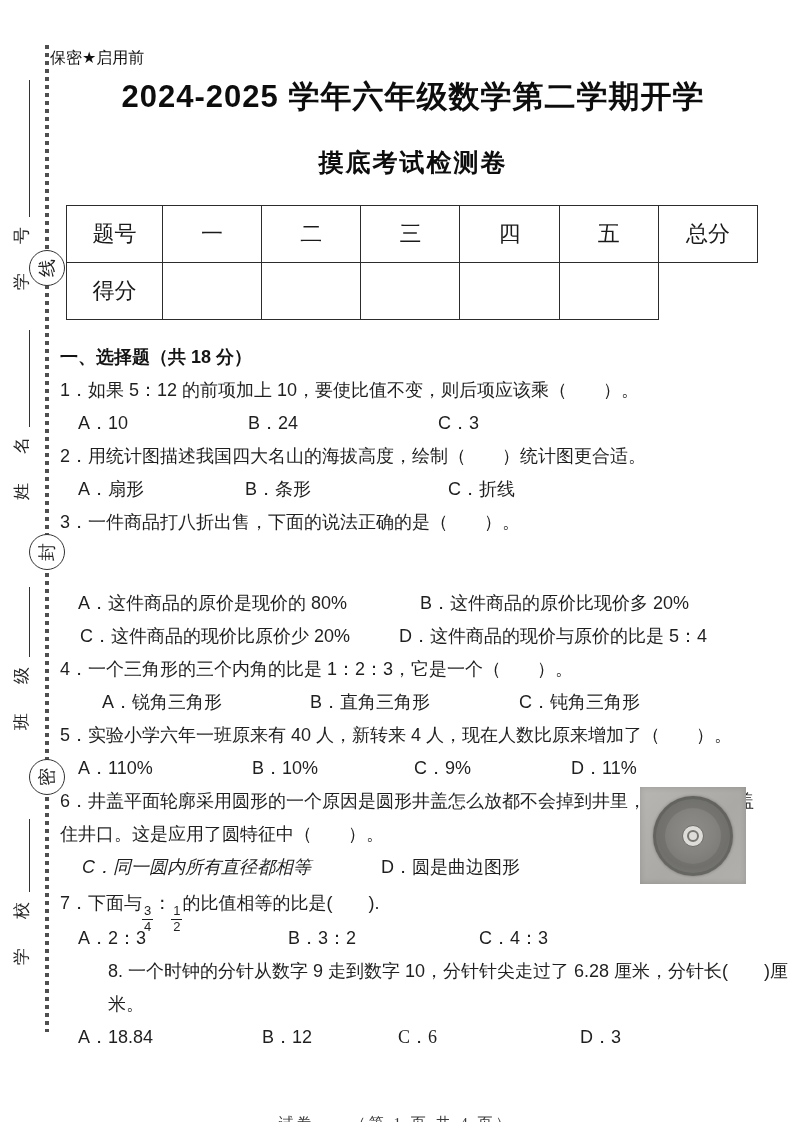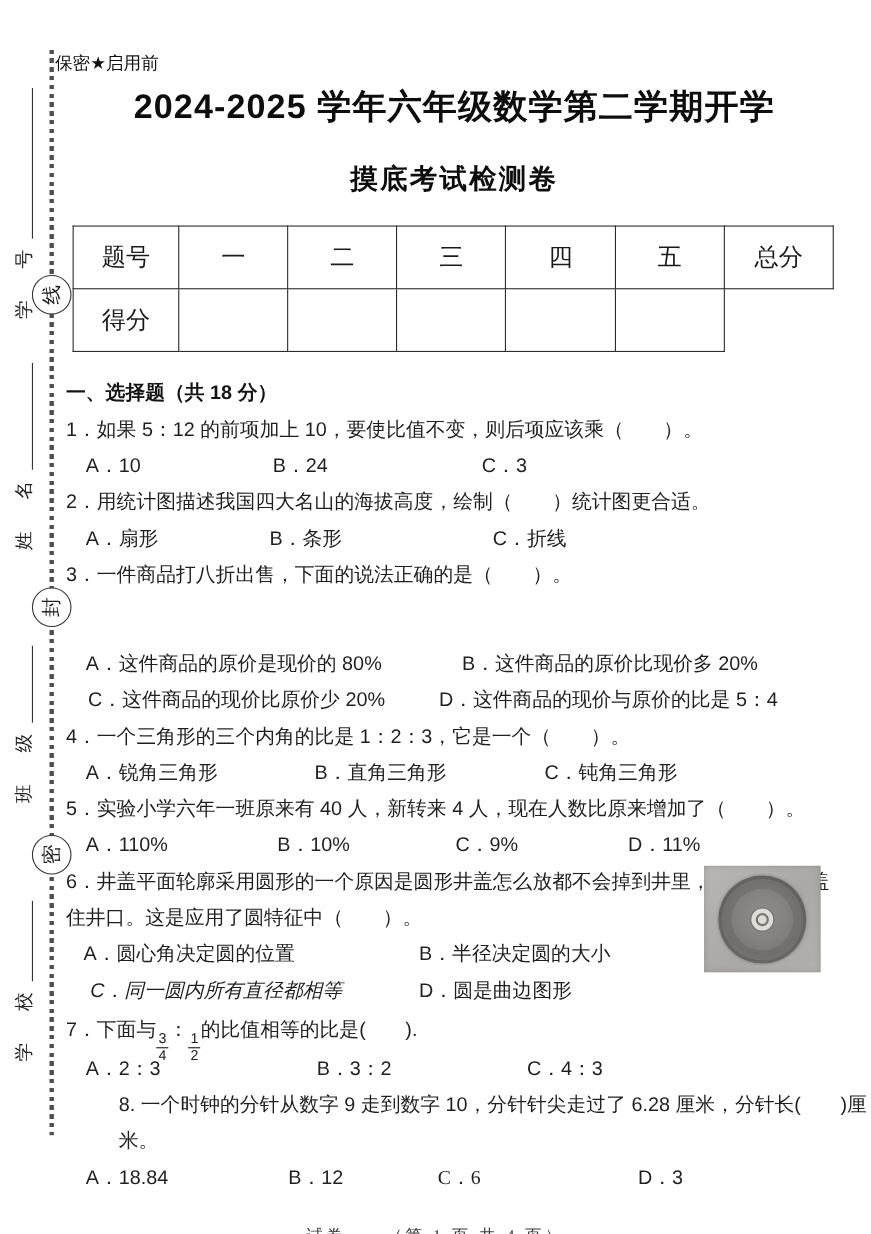--- a/index.html
+++ b/index.html
@@ -179,38 +179,34 @@
       <span style="width:342px;">A．这件商品的原价是现价的 80%</span>
       <span>B．这件商品的原价比现价多 20%</span>
     </div>
     <div class="line opt-row" style="padding-left:20px;">
       <span style="width:319px;">C．这件商品的现价比原价少 20%</span>
       <span>D．这件商品的现价与原价的比是 5：4</span>
     </div>
 
     <div class="line">4．一个三角形的三个内角的比是 1：2：3，它是一个（　　）。</div>
     <div class="line opt-row" style="padding-left:18px;">
-      <span style="width:208px;">A．锐角三角形</span>
+      <span style="width:208px;margin-left:24px;">A．锐角三角形</span>
       <span style="width:209px;">B．直角三角形</span>
       <span>C．钝角三角形</span>
     </div>
 
     <div class="line">5．实验小学六年一班原来有 40 人，新转来 4 人，现在人数比原来增加了（　　）。</div>
     <div class="line opt-row" style="padding-left:18px;">
       <span style="width:174px;">A．110%</span>
       <span style="width:162px;">B．10%</span>
       <span style="width:157px;">C．9%</span>
       <span>D．11%</span>
     </div>
 
     <div class="line" style="width:708px;">6．井盖平面轮廓采用圆形的一个原因是圆形井盖怎么放都不会掉到井里，并且能恰好盖住井口。这是应用了圆特征中（　　）。</div>
-    <div class="line opt-row" style="padding-left:16px;">
-      <span style="width:305px;">A．圆心角决定圆的位置</span>
-      <span>B．半径决定圆的大小</span>
-    </div>
     <div class="line opt-row" style="padding-left:22px;">
       <span style="width:299px;font-style:italic;">C．同一圆内所有直径都相等</span>
       <span>D．圆是曲边图形</span>
     </div>
 
     <div class="line" style="height:38px; line-height:38px;">
       <span>7．下面与</span><span class="frac">
           <span class="num">3</span>
           <span class="den">4</span>
         </span><span>：</span><span class="frac">

